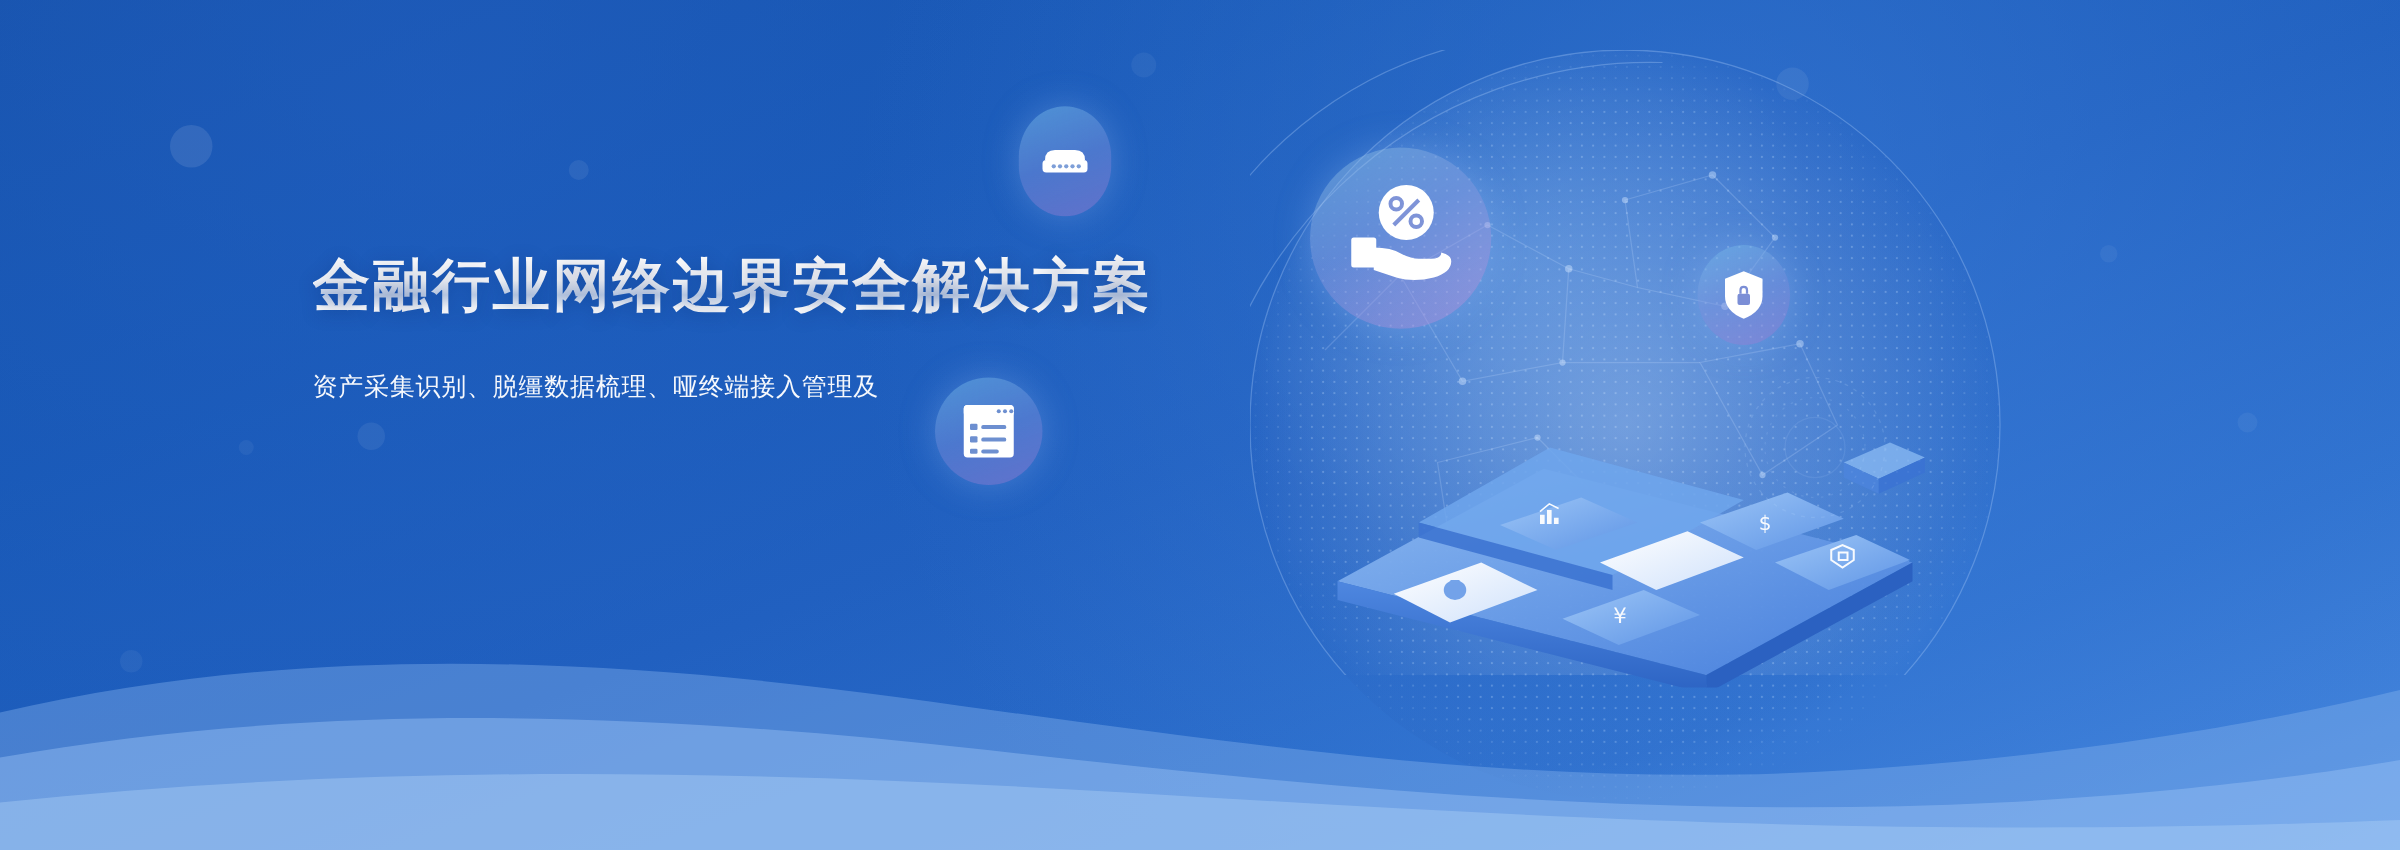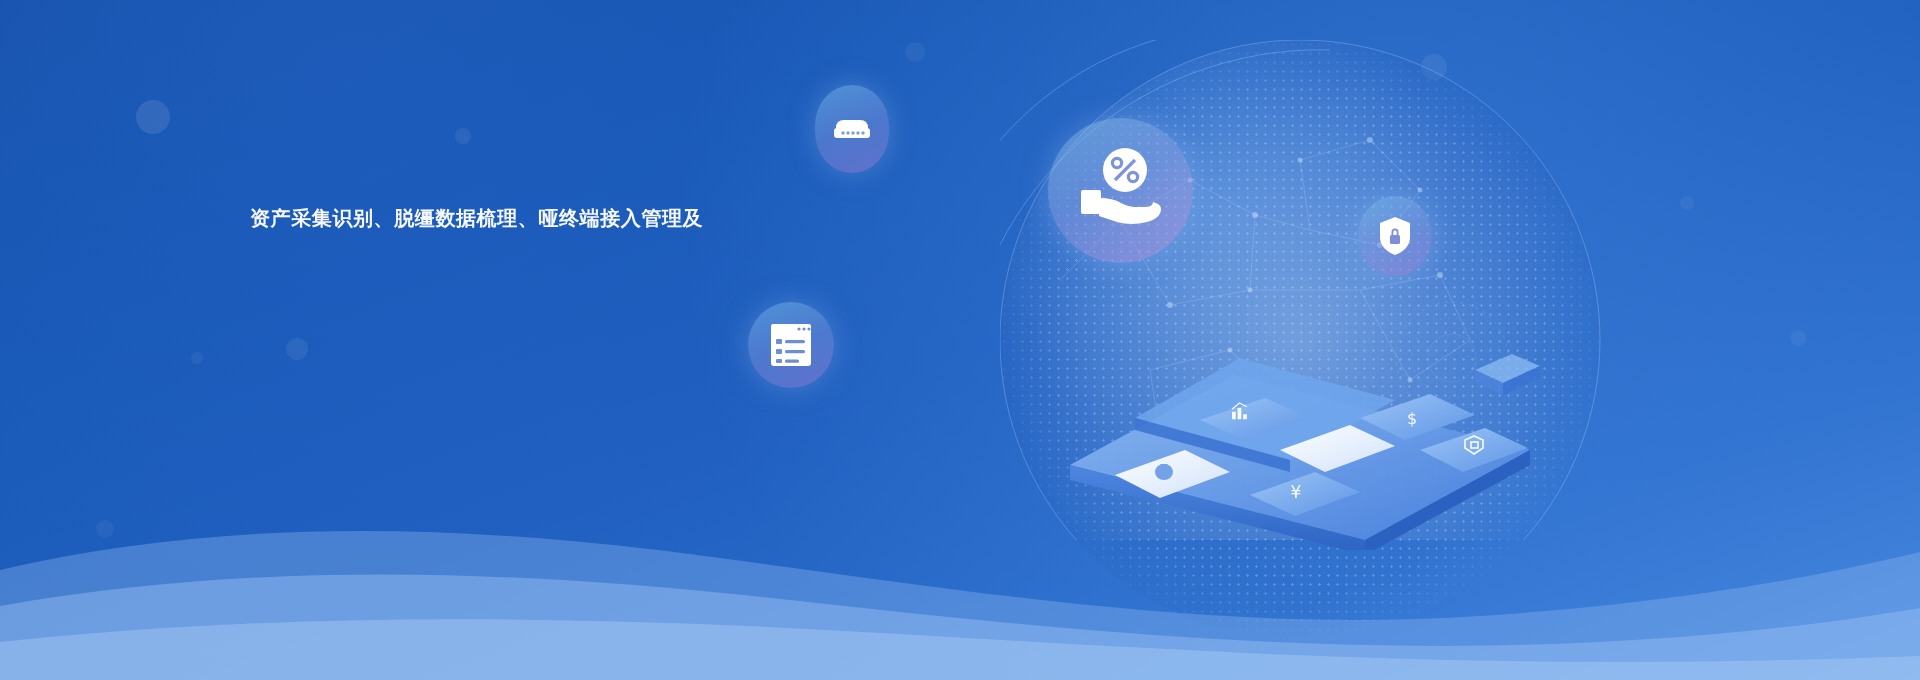--- a/index.html
+++ b/index.html
@@ -66,21 +66,21 @@
   .title{
     font-size:46px;font-weight:700;letter-spacing:2px;line-height:1.25;
     background:linear-gradient(180deg,#ffffff 0%,#ffffff 42%,#c9d8ef 62%,#ffffff 80%,#ffffff 100%);
     -webkit-background-clip:text;background-clip:text;color:transparent;
     -webkit-text-fill-color:transparent;
     white-space:nowrap;margin:0 0 34px 0;
     text-shadow:0 2px 14px rgba(8,32,90,0.25);
   }
   .subtitle{
     font-size:20px;line-height:36px;color:#ffffff;opacity:0.96;
-    letter-spacing:0.6px;margin:0;font-weight:700;
+    letter-spacing:0.6px;margin:0;font-weight:400;
   }
   .subtitle .line{display:block;white-space:nowrap;}
   .subtitle .line.indent{padding-left:14px;}
 </style>
 </head>
 <body>
 
 <div class="banner">
 
   <div class="bokeh" style="left:136px;top:100px;width:34px;height:34px;"></div>
@@ -283,18 +283,19 @@
 
   <div class="wave">
     <svg viewBox="0 0 1920 260" preserveAspectRatio="none" height="260">
       <path d="M0,150 C230,96 470,104 720,138 C1000,176 1230,212 1480,196 C1680,183 1820,156 1920,132 L1920,260 L0,260 Z" fill="rgba(135,180,238,0.40)"></path>
       <path d="M0,186 C260,140 520,150 790,180 C1060,210 1320,236 1600,222 C1740,215 1850,200 1920,188 L1920,260 L0,260 Z" fill="rgba(152,194,243,0.45)"></path>
       <path d="M0,222 C300,190 600,196 900,214 C1220,233 1520,252 1920,236 L1920,260 L0,260 Z" fill="rgba(172,208,246,0.42)"></path>
     </svg>
   </div>
 
   <div class="copy">
+    <h1 class="title">金融行业网络边界安全解决方案</h1>
     <p class="subtitle">
       <span class="line">资产采集识别、脱缰数据梳理、哑终端接入管理及</span>
     </p>
   </div>
 
 </div>
 
 </body></html>

